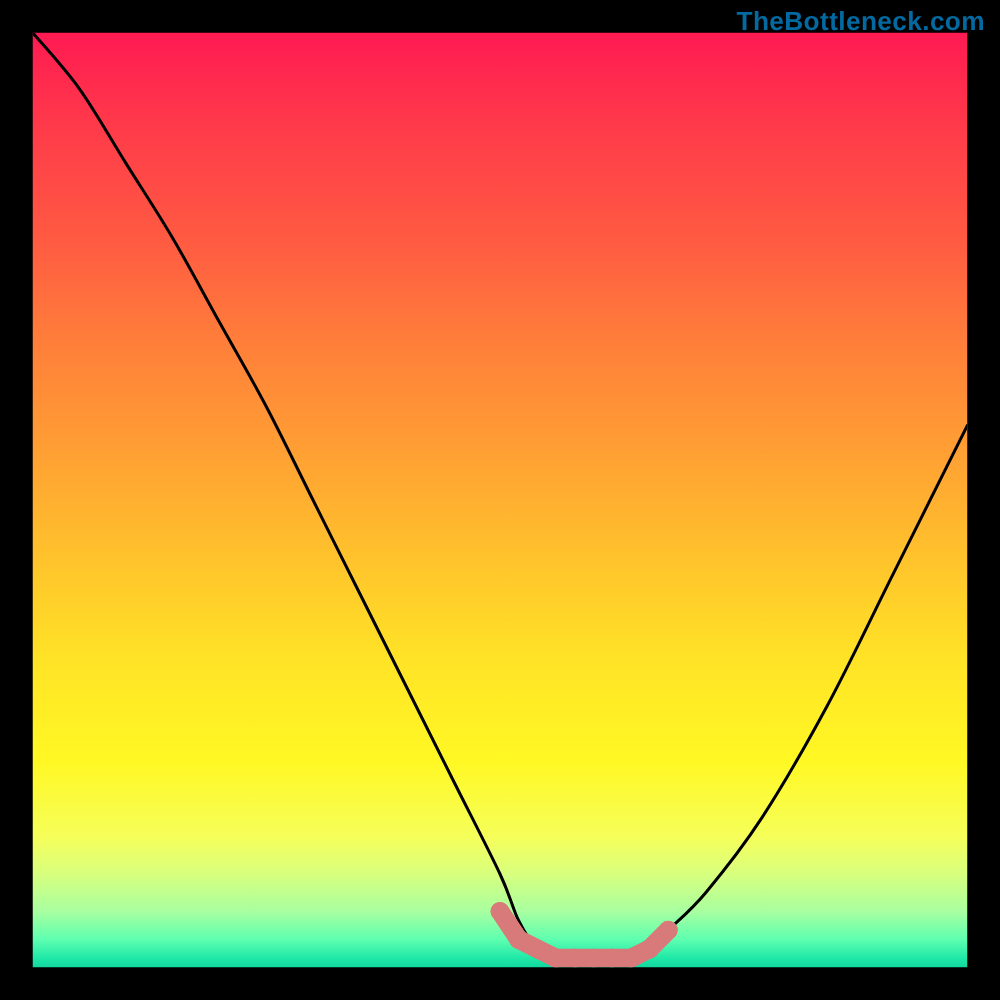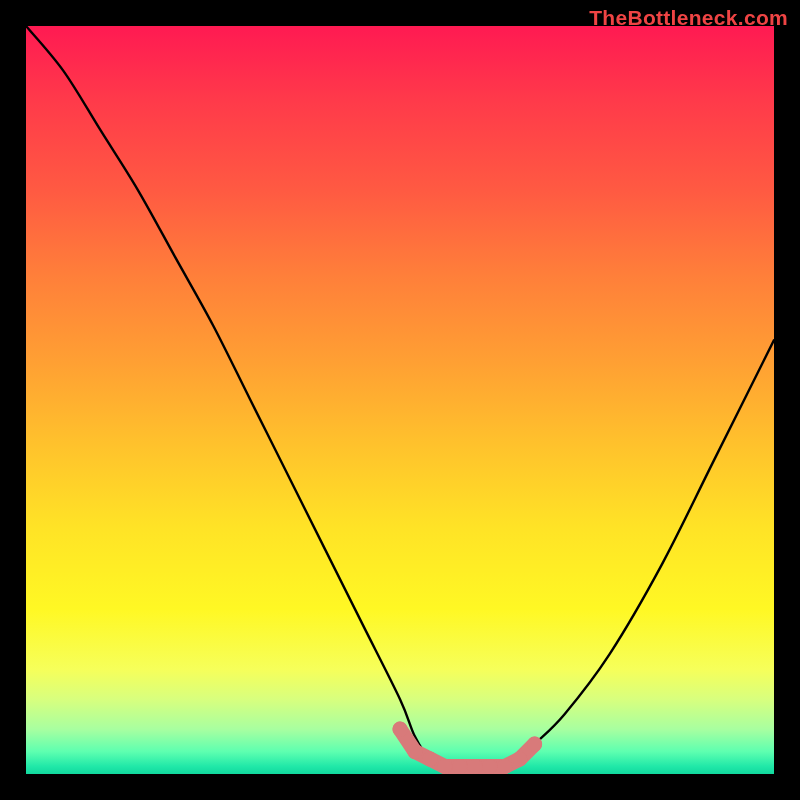--- a/index.html
+++ b/index.html
@@ -14,21 +14,21 @@
   .frame {
     position: relative;
     width: 800px;
     height: 800px;
     background: #000;
   }
   .watermark {
     position: absolute;
     top: 6px;
     right: 12px;
-    color: #ef4444;
+    color: #0369a1;
     font-size: 21px;
     font-weight: 600;
     letter-spacing: 0.3px;
     z-index: 10;
   }
   .plot {
     position: absolute;
     left: 26px;
     top: 26px;
     width: 748px;

